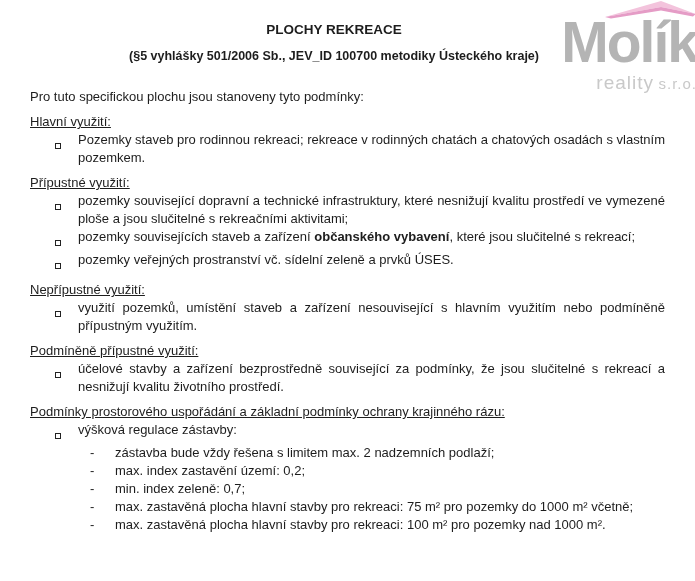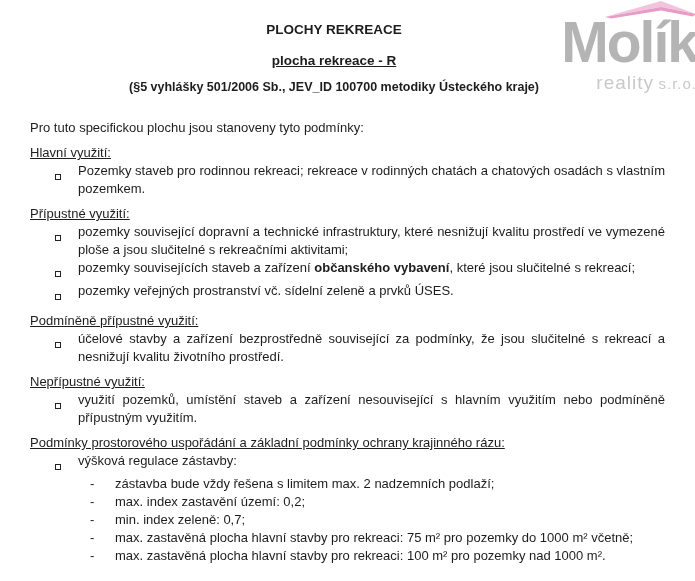--- a/index.html
+++ b/index.html
@@ -56,21 +56,20 @@
     </svg>
     <div class="logo-name">Molík</div>
     <div class="logo-sub">
       <span class="logo-reality">reality</span>
       <span class="logo-sro">s.r.o.</span>
     </div>
   </div>
 
   <div class="titles">
     <div class="t1">PLOCHY REKREACE</div>
-    <div class="t2">plocha rekreace - R</div>
     <div class="t3">(§5 vyhlášky 501/2006 Sb., JEV_ID 100700 metodiky Ústeckého kraje)</div>
   </div>
 
   <p class="intro">Pro tuto specifickou plochu jsou stanoveny tyto podmínky:</p>
 
   <div class="section">
     <div class="heading">Hlavní využití:</div>
     <div class="li">
       <span class="mark"><span class="sq"></span></span>
       <span class="li-text">Pozemky staveb pro rodinnou rekreaci; rekreace v rodinných chatách a chatových osadách s vlastním pozemkem.</span>
@@ -87,32 +86,32 @@
       <span class="mark"><span class="sq"></span></span>
       <span class="li-text"><span>pozemky souvisejících staveb a zařízení </span><b>občanského vybavení</b><span>, které jsou slučitelné s rekreací;</span></span>
     </div>
     <div class="li">
       <span class="mark"><span class="sq"></span></span>
       <span class="li-text">pozemky veřejných prostranství vč. sídelní zeleně a prvků ÚSES.</span>
     </div>
   </div>
 
   <div class="section">
+    <div class="heading">Nepřípustné využití:</div>
+    <div class="li">
+      <span class="mark"><span class="sq"></span></span>
+      <span class="li-text">využití pozemků, umístění staveb a zařízení nesouvisející s hlavním využitím nebo podmíněně přípustným využitím.</span>
+    </div>
+  </div>
+
+  <div class="section">
     <div class="heading">Podmíněně přípustné využití:</div>
     <div class="li">
       <span class="mark"><span class="sq"></span></span>
       <span class="li-text">účelové stavby a zařízení bezprostředně související za podmínky, že jsou slučitelné s rekreací a nesnižují kvalitu životního prostředí.</span>
-    </div>
-  </div>
-
-  <div class="section">
-    <div class="heading">Nepřípustné využití:</div>
-    <div class="li">
-      <span class="mark"><span class="sq"></span></span>
-      <span class="li-text">využití pozemků, umístění staveb a zařízení nesouvisející s hlavním využitím nebo podmíněně přípustným využitím.</span>
     </div>
   </div>
 
   <div class="section">
     <div class="heading">Podmínky prostorového uspořádání a základní podmínky ochrany krajinného rázu:</div>
 
     <div class="li">
       <span class="mark"><span class="sq"></span></span>
       <span class="li-text">výšková regulace zástavby:</span>
     </div>

